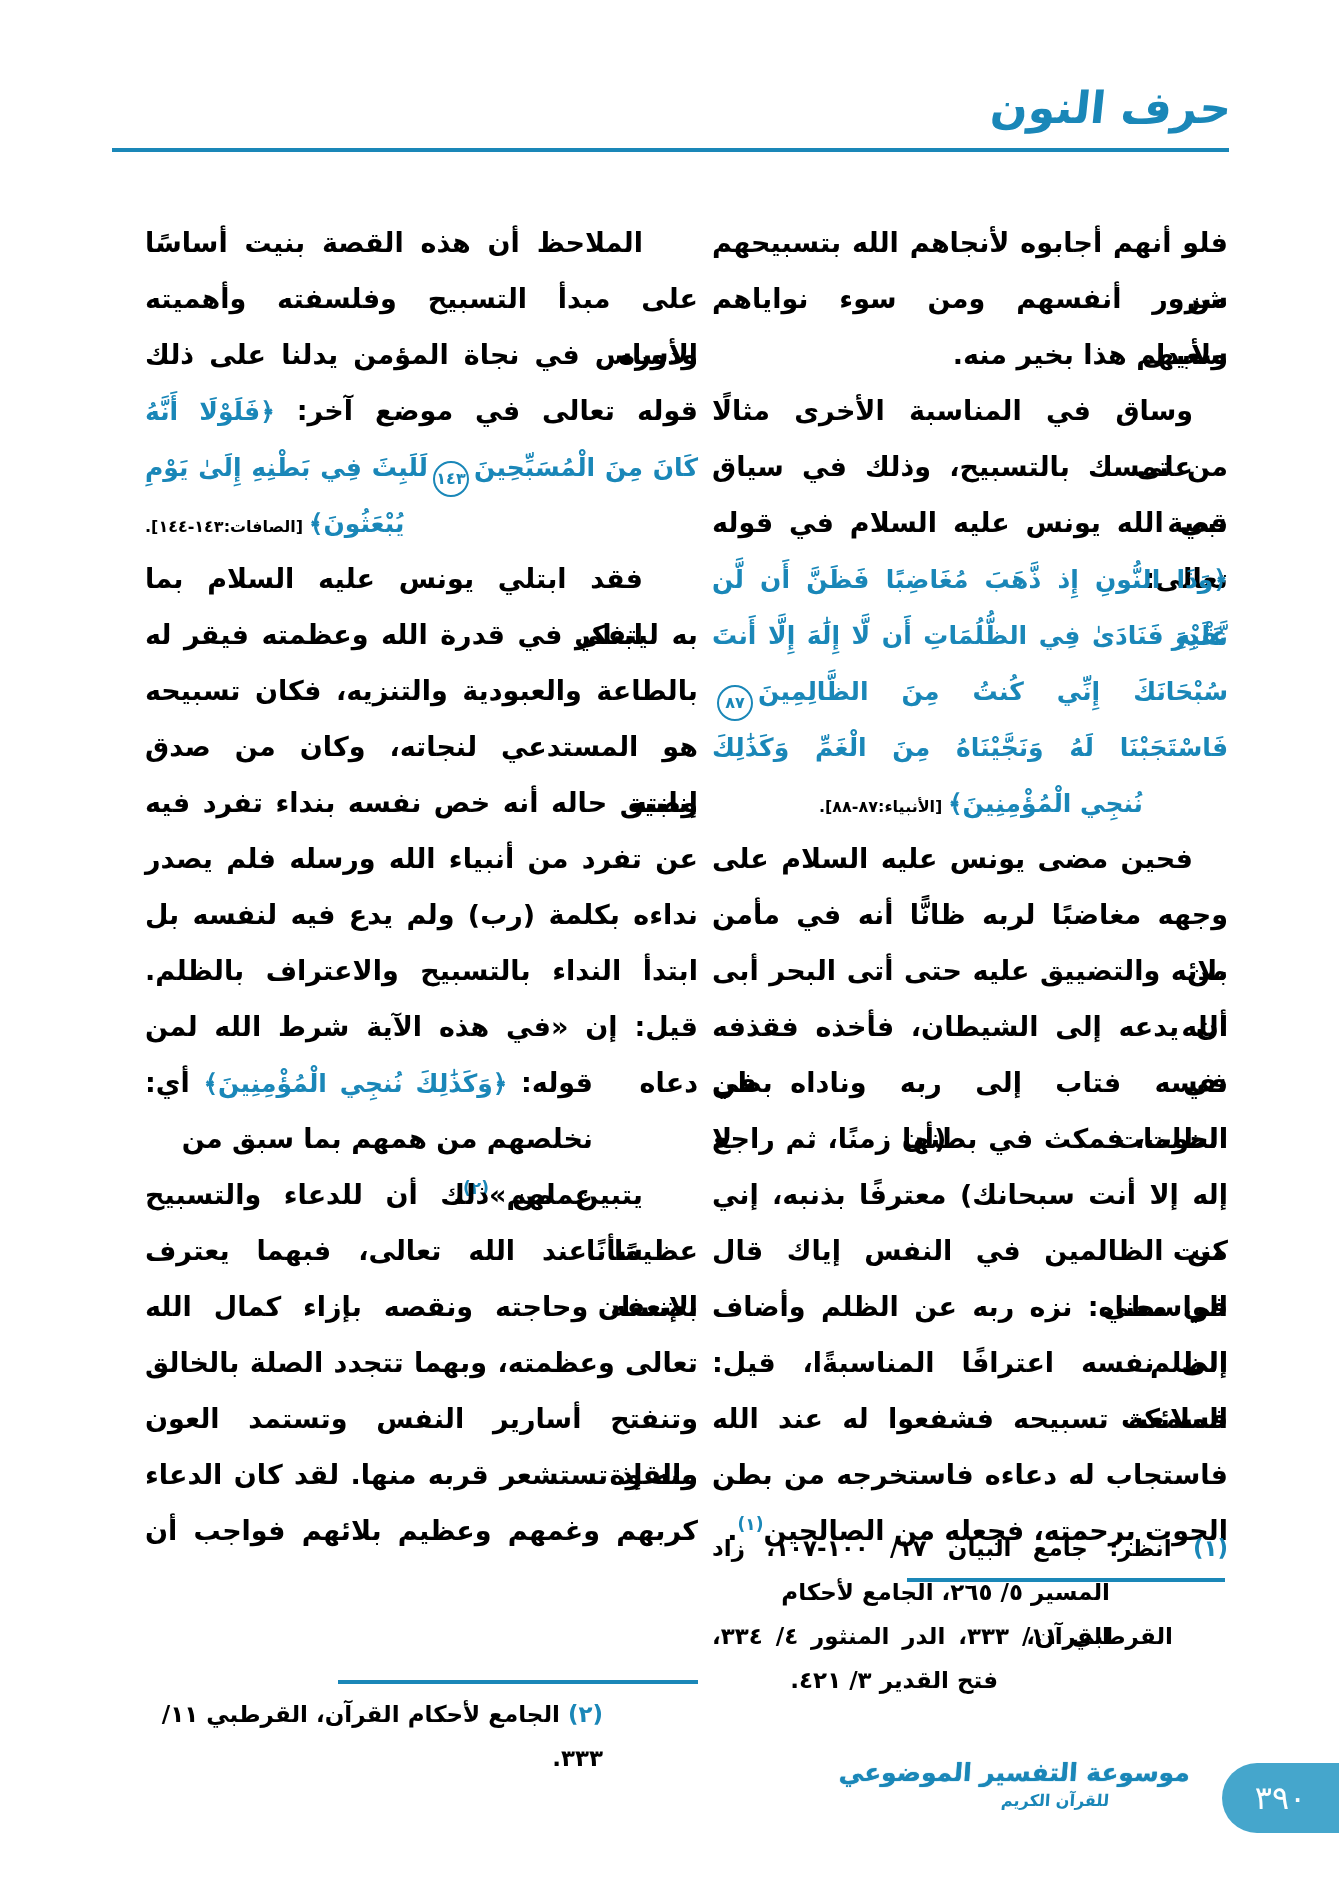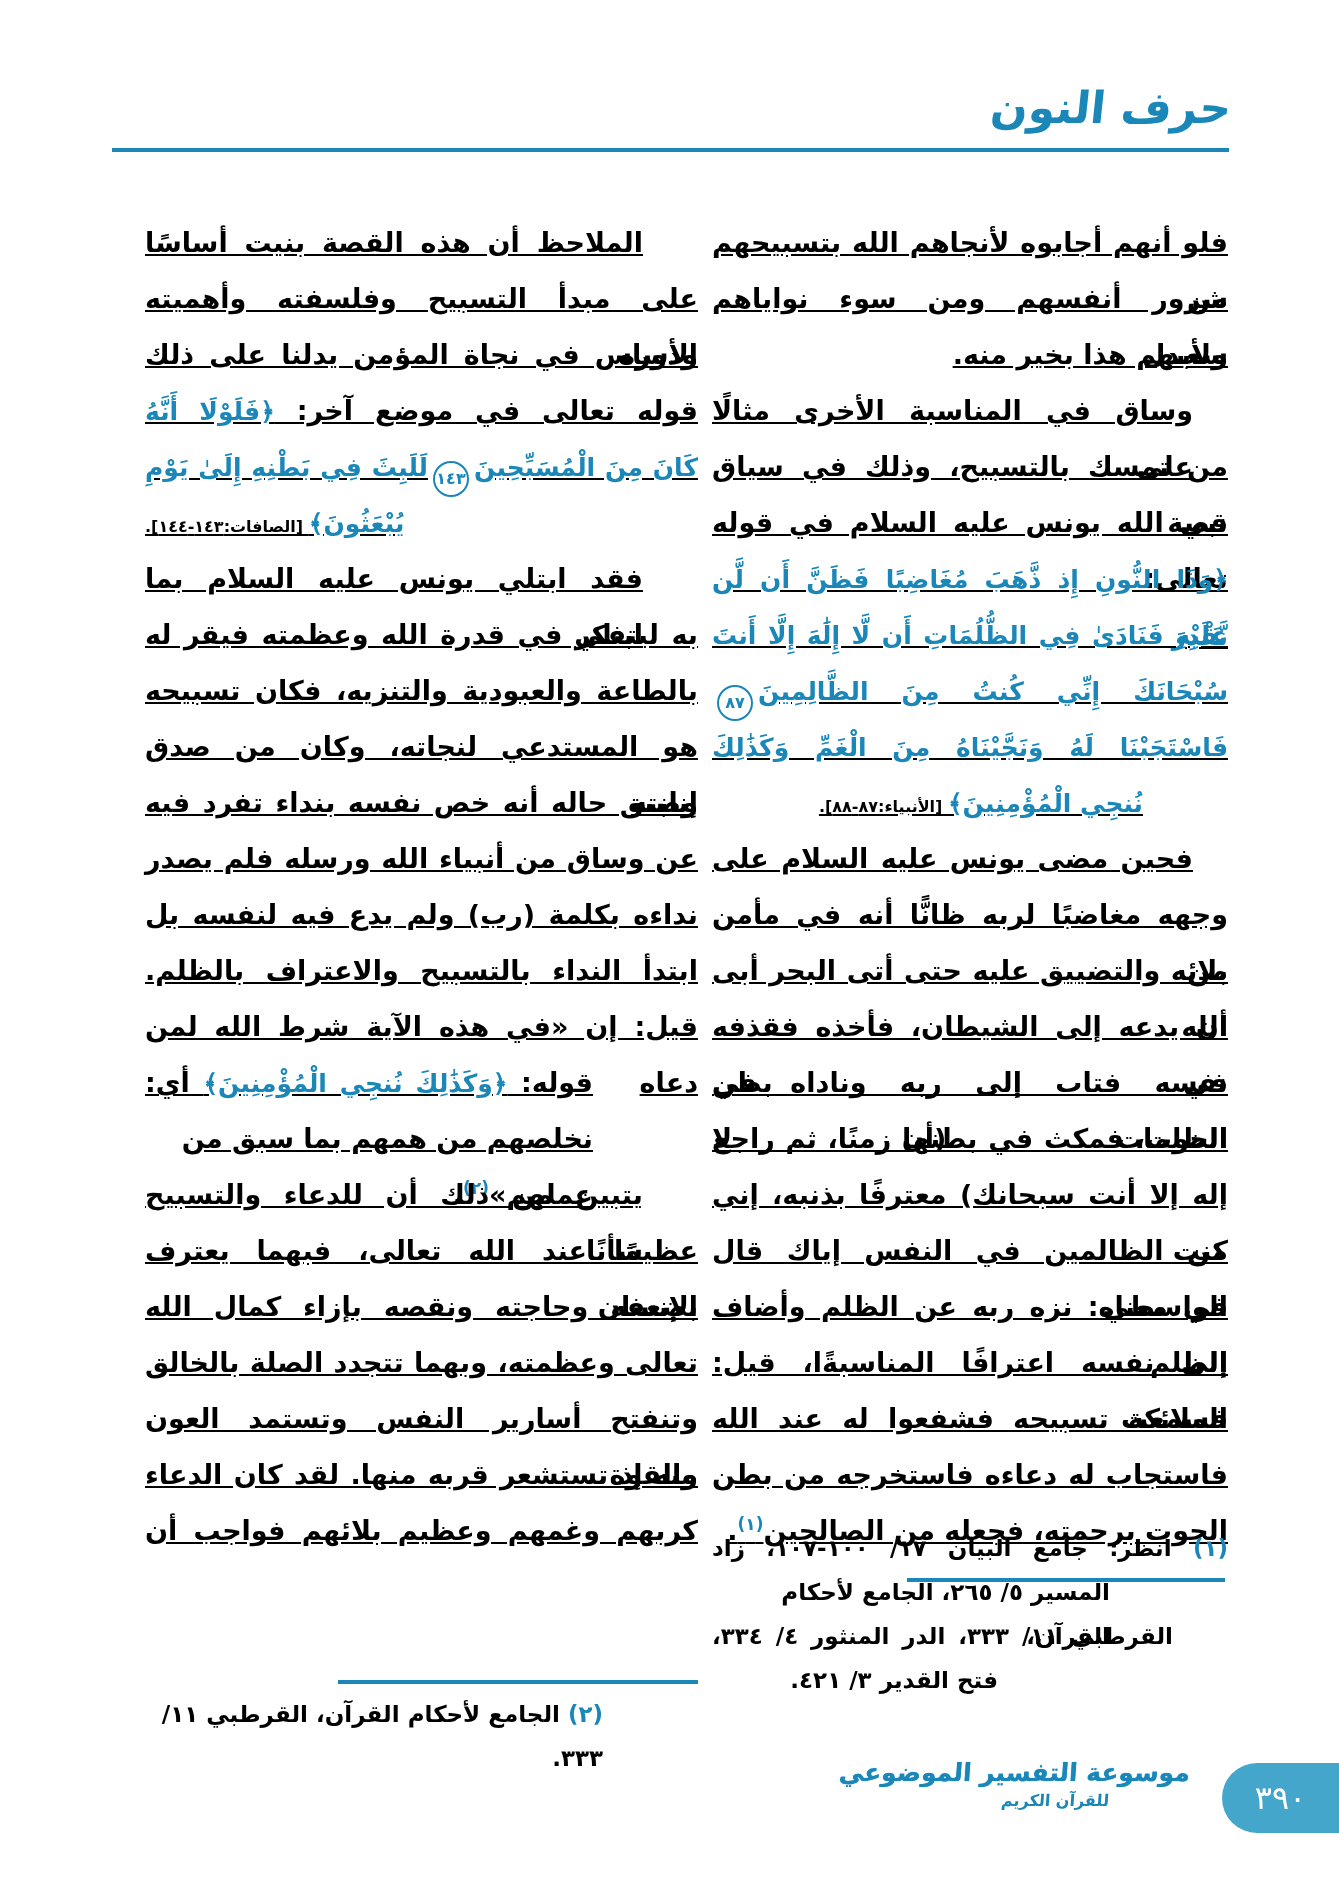--- a/index.html
+++ b/index.html
@@ -22,21 +22,21 @@
     transform:skewX(-6deg);
     letter-spacing:-1px;
     white-space:nowrap;
   }
   .header-rule{
     position:absolute;top:148px;left:112px;width:1117px;height:4px;
     background:var(--blue);
   }
   .col{
     position:absolute;top:215px;
-    font-weight:bold;color:#000;text-decoration:underline;
+    font-weight:bold;color:#000;
   }
   .col-right{right:111px;width:516px;}
   .col-left{right:641px;width:553px;}
   .line{
     height:56px;line-height:56px;
     font-size:27px;
     overflow:visible;
   }
   .line.j{text-align:justify;text-align-last:justify;-moz-text-align-last:justify;}
   .line.r{text-align:right;}
@@ -124,21 +124,21 @@
       <div class="line j"><span class="seg">على مبدأ التسبيح وفلسفته وأهميته ودوره</span></div>
       <div class="line j"><span class="seg">الأساس في نجاة المؤمن يدلنا على ذلك</span></div>
       <div class="line j"><span class="seg">قوله تعالى في موضع آخر: </span><span class="seg verse">﴿فَلَوْلَا أَنَّهُ</span></div>
       <div class="line j"><span class="seg verse">كَانَ مِنَ الْمُسَبِّحِينَ</span><span class="ayah">١٤٣</span><span class="seg verse">لَلَبِثَ فِي بَطْنِهِ إِلَىٰ يَوْمِ</span></div>
       <div class="line l"><span class="seg verse">يُبْعَثُونَ﴾</span><span class="seg ref"> [الصافات:١٤٣-١٤٤].</span></div>
       <div class="line j" style="padding-right: 55px;"><span class="seg">فقد ابتلي يونس عليه السلام بما ابتلي</span></div>
       <div class="line j"><span class="seg">به ليتفكر في قدرة الله وعظمته فيقر له</span></div>
       <div class="line j"><span class="seg">بالطاعة والعبودية والتنزيه، فكان تسبيحه</span></div>
       <div class="line j"><span class="seg">هو المستدعي لنجاته، وكان من صدق إنابته</span></div>
       <div class="line j"><span class="seg">وضيق حاله أنه خص نفسه بنداء تفرد فيه</span></div>
-      <div class="line j"><span class="seg">عن وساق من أنبياء الله ورسله فلم يصدر</span></div>
+      <div class="line j"><span class="seg">عن تفرد من أنبياء الله ورسله فلم يصدر</span></div>
       <div class="line j"><span class="seg">نداءه بكلمة (رب) ولم يدع فيه لنفسه بل</span></div>
       <div class="line j"><span class="seg">ابتدأ النداء بالتسبيح والاعتراف بالظلم.</span></div>
       <div class="line j"><span class="seg">قيل: إن «في هذه الآية شرط الله لمن دعاه</span></div>
       <div class="line j" style="padding-right: 105px;"><span class="seg">قوله: </span><span class="seg verse">﴿وَكَذَٰلِكَ نُنجِي الْمُؤْمِنِينَ﴾</span><span class="seg"> أي:</span></div>
       <div class="line r" style="padding-right: 105px;"><span class="seg">نخلصهم من همهم بما سبق من عملهم»</span><span class="fnref">(٢)</span><span class="seg">.</span></div>
       <div class="line j" style="padding-right: 55px;"><span class="seg">يتبين من ذلك أن للدعاء والتسبيح شأنًا</span></div>
       <div class="line j"><span class="seg">عظيمًا عند الله تعالى، فبهما يعترف الإنسان</span></div>
       <div class="line j"><span class="seg">بضعفه وحاجته ونقصه بإزاء كمال الله</span></div>
       <div class="line j"><span class="seg">تعالى وعظمته، وبهما تتجدد الصلة بالخالق</span></div>
       <div class="line j"><span class="seg">وتنفتح أسارير النفس وتستمد العون والقوة</span></div>

